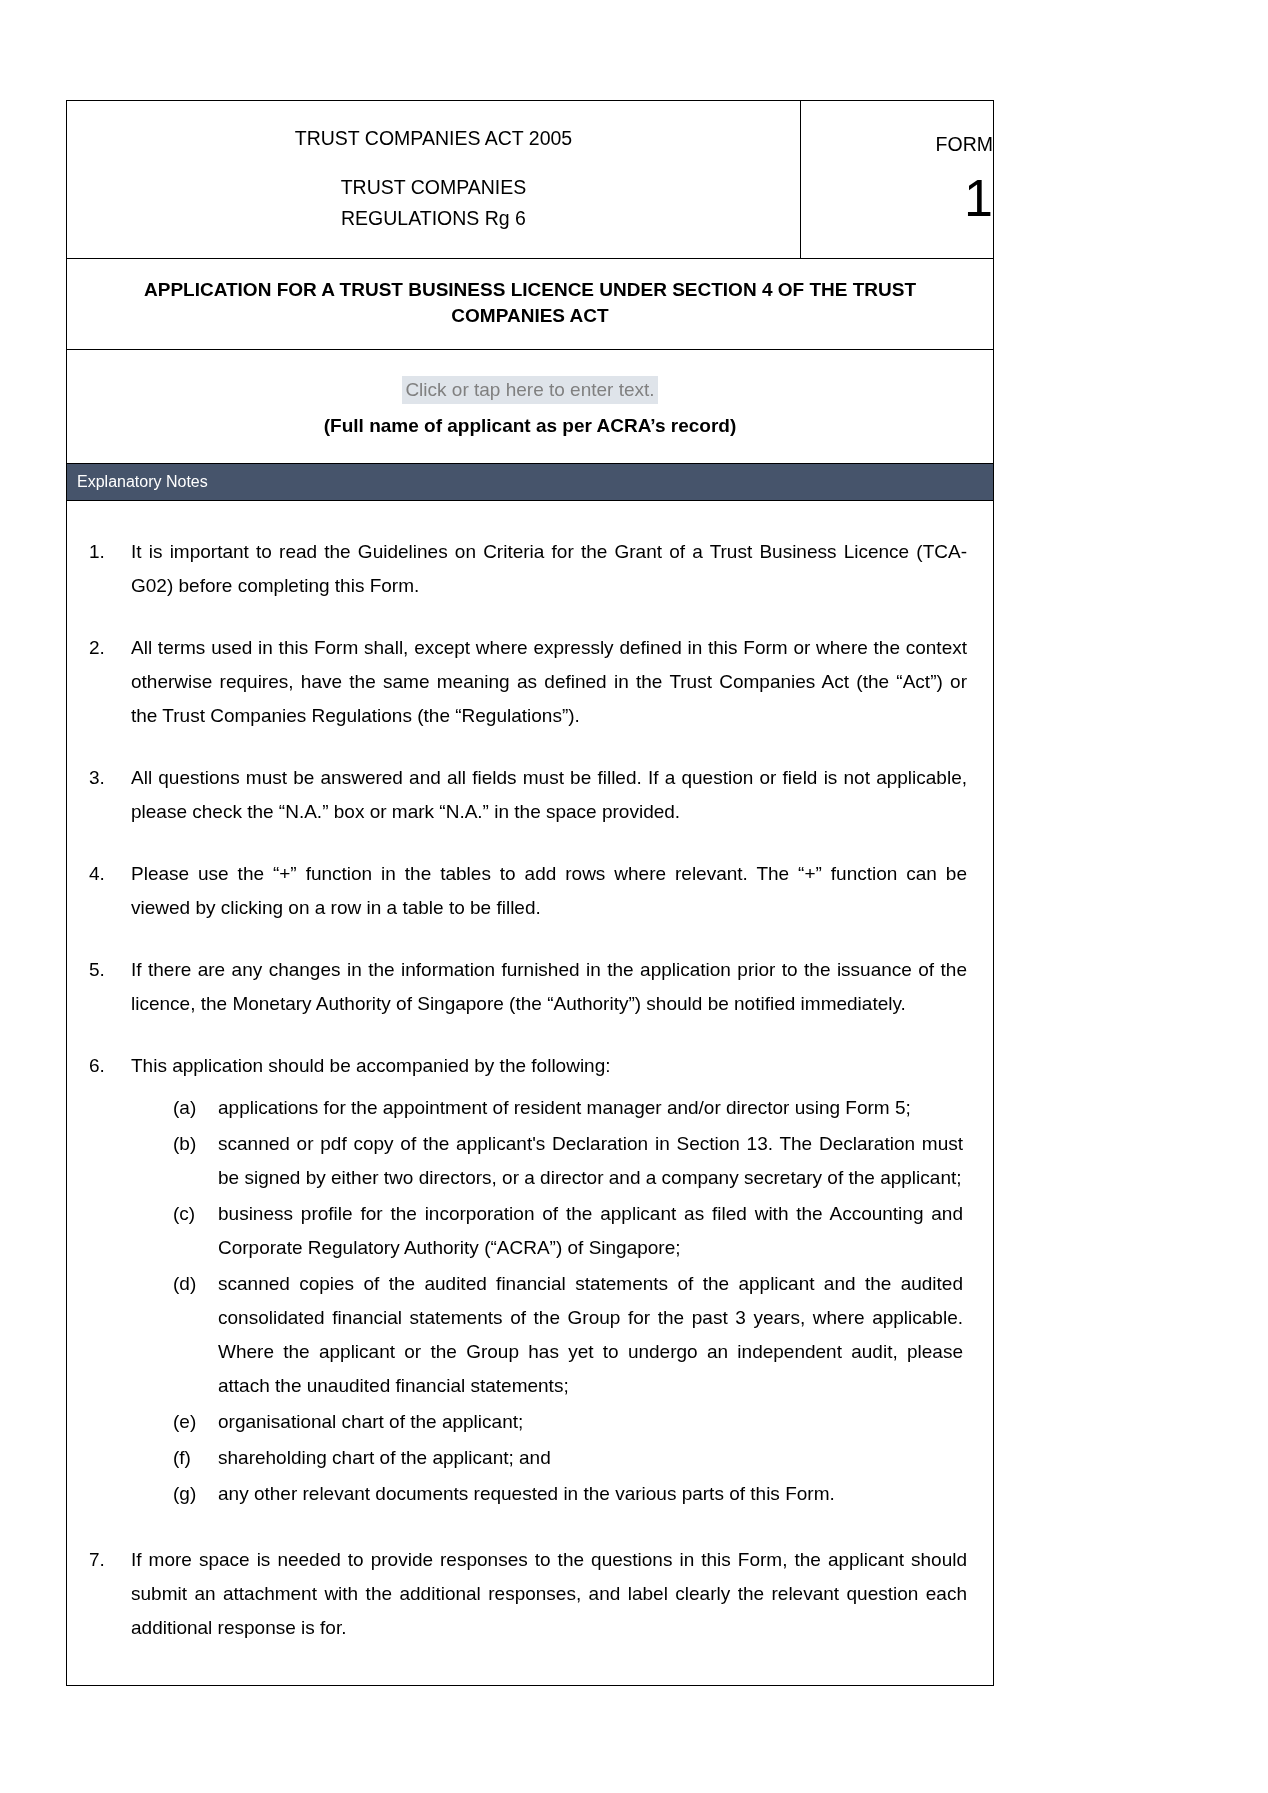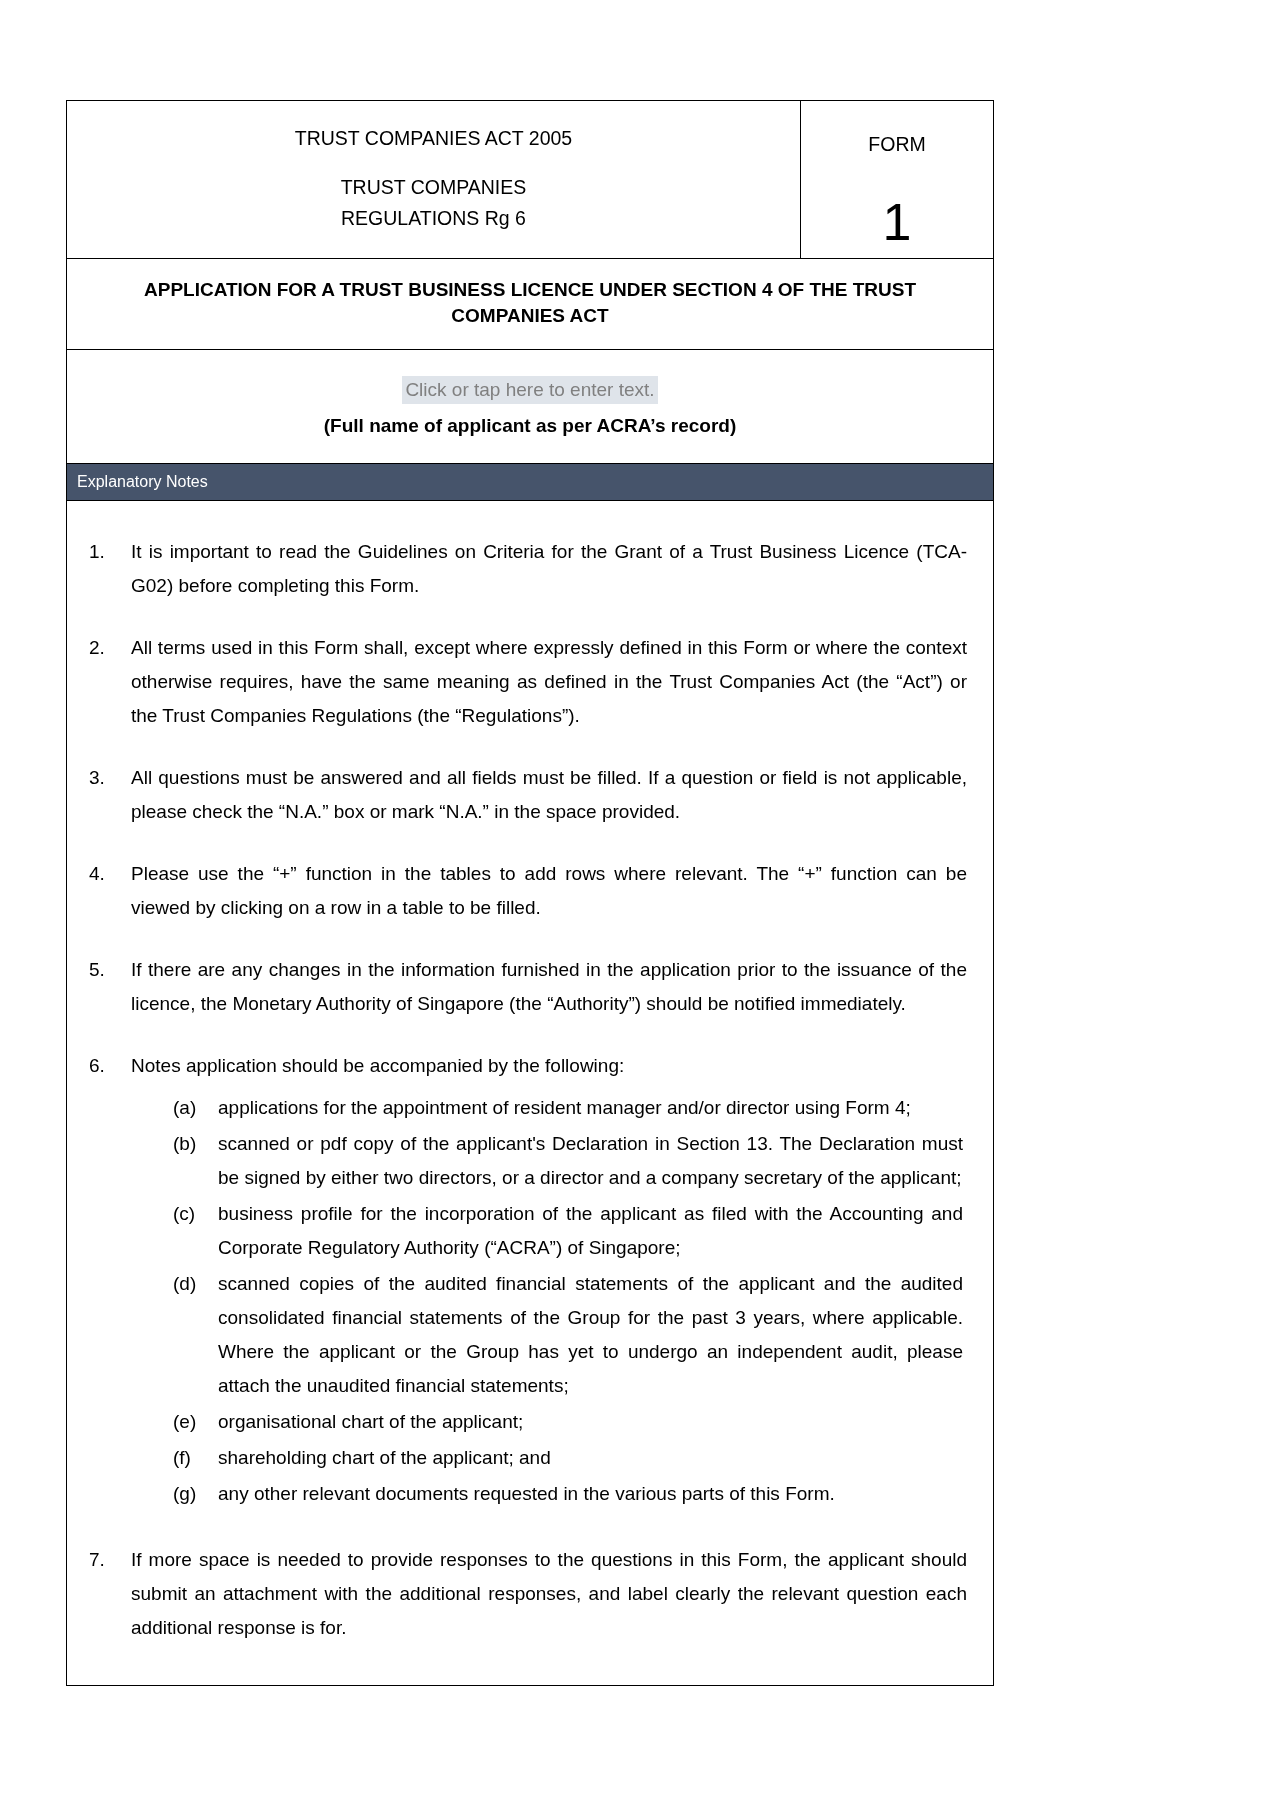--- a/index.html
+++ b/index.html
@@ -43,24 +43,23 @@
     line-height: 31px;
   }
   .header-left .gap {
     height: 18px;
   }
   .header-right {
     width: 192px;
     border-left: 1px solid #000000;
     display: flex;
     flex-direction: column;
-    align-items: center;
+    align-items: flex-end;
     justify-content: flex-start;
     padding-top: 30px;
-    gap: 24px;
   }
   .header-right .form-word {
     font-size: 19.5px;
     line-height: 26px;
   }
   .header-right .form-num {
     font-size: 52px;
     line-height: 62px;
     margin-top: 10px;
   }
@@ -208,25 +207,25 @@
       </div>
 
       <div class="note">
         <div class="num">5.</div>
         <div class="text">If there are any changes in the information furnished in the application prior to the issuance of the licence, the Monetary Authority of Singapore (the “Authority”) should be notified immediately.</div>
       </div>
 
       <div class="note">
         <div class="num">6.</div>
         <div class="text">
-          <div>Notes application should be accompanied by the following:</div>
+          <div>This application should be accompanied by the following:</div>
           <div class="sublist">
             <div class="subitem">
               <div class="slabel">(a)</div>
-              <div class="stext">applications for the appointment of resident manager and/or director using Form 4;</div>
+              <div class="stext">applications for the appointment of resident manager and/or director using Form 5;</div>
             </div>
             <div class="subitem">
               <div class="slabel">(b)</div>
               <div class="stext">scanned or pdf copy of the applicant's Declaration in Section 13. The Declaration must be signed by either two directors, or a director and a company secretary of the applicant;</div>
             </div>
             <div class="subitem">
               <div class="slabel">(c)</div>
               <div class="stext">business profile for the incorporation of the applicant as filed with the Accounting and Corporate Regulatory Authority (“ACRA”) of Singapore;</div>
             </div>
             <div class="subitem">

